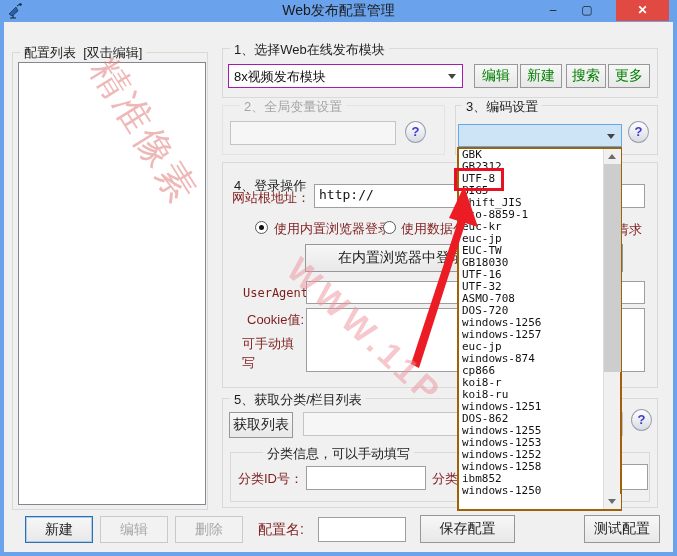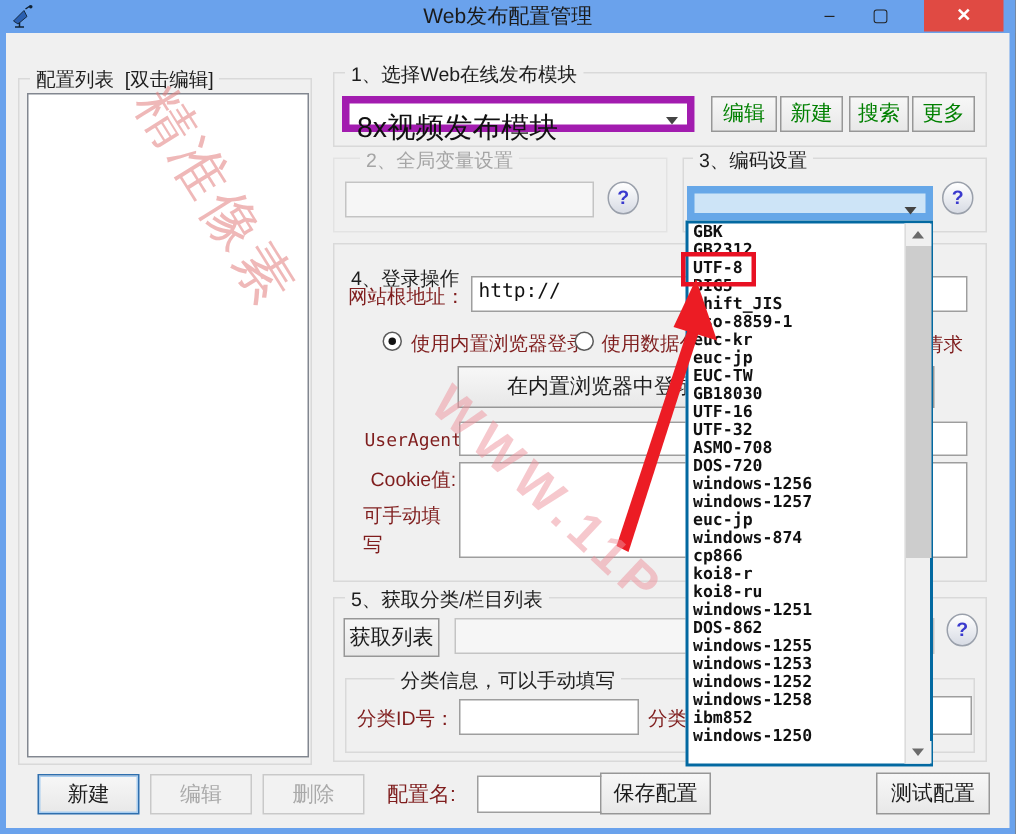--- a/index.html
+++ b/index.html
@@ -20,30 +20,30 @@
   .grouplabel.dim, .group.dim{color:#a5a5a5;border-color:#e3e3e3;}
   
   .btn{position:absolute;background:linear-gradient(#f7f7f7,#e8e8e8);border:1px solid #979797;font-size:14px;color:#1c1c1c;text-align:center;cursor:pointer;padding:0;}
   .btn.green{color:#008000;}
   .btn.disabled{color:#a9a9a9;border-color:#c9c9c9;background:#f2f2f2;}
   .btn.focusd{border:1px solid #2f6fae;box-shadow:inset 0 0 0 1px #a8cdf0;}
   .field{position:absolute;background:#fff;border:1px solid #9e9e9e;font-size:13px;color:#111;padding:2px 4px;overflow:hidden;white-space:nowrap;}
   .field.dim{background:#f6f6f6;border-color:#c4c4c4;}
   .mono{font-family:"DejaVu Sans Mono",monospace;}
   .lbl{position:absolute;font-size:13px;color:#7f1d1d;white-space:nowrap;}
-  .combo{position:absolute;background:#fff;border:5px solid #a21caf;font-size:19px;color:#111;}
+  .combo{position:absolute;background:#fff;border:1px solid #a21caf;font-size:13px;color:#111;}
   .combo .val{position:absolute;left:5px;top:3px;white-space:nowrap;}
   .chev{position:absolute;right:6px;top:9px;width:0;height:0;border-left:4px solid transparent;border-right:4px solid transparent;border-top:5px solid #444;}
   .radio{position:absolute;width:13px;height:13px;border:1px solid #5a5a5a;border-radius:50%;background:#fff;}
   .radio.on::after{content:"";position:absolute;left:3px;top:3px;width:5px;height:5px;border-radius:50%;background:#111;}
   .help{position:absolute;width:21px;height:22px;border:1px solid #9aa0ab;border-radius:50%;background:linear-gradient(#ffffff,#d7dbe4);color:#3a3ace;font-size:13px;font-weight:bold;text-align:center;line-height:20px;}
   
   #cfg-list{position:absolute;left:18px;top:62px;width:188px;height:443px;background:#fff;border:1px solid #828790;}
   
-  #droplist{position:absolute;left:457px;top:147px;width:165px;height:364px;background:#fff;border:2px solid #0369a1;z-index:20;font-weight:bold;}
+  #droplist{position:absolute;left:457px;top:147px;width:165px;height:364px;background:#fff;border:2px solid #a16207;z-index:20;}
   .enc-item{height:12px;line-height:12px;font-size:11px;font-family:"DejaVu Sans Mono",monospace;color:#111;padding-left:3px;white-space:nowrap;}
   #dl-scroll{position:absolute;right:0;top:0;width:17px;height:360px;background:#f0f0f0;border-left:1px solid #dcdcdc;}
   .sb-arrow{position:absolute;left:0;width:17px;height:15px;background:#f0f0f0;}
   .sb-arrow span{position:absolute;left:4px;width:0;height:0;border-left:4px solid transparent;border-right:4px solid transparent;}
   #sb-up span{top:5px;border-bottom:5px solid #6b6b6b;}
   #sb-down span{top:5px;border-top:5px solid #6b6b6b;}
   #sb-thumb{position:absolute;left:0;top:15px;width:17px;height:208px;background:#cdcdcd;}
   
   #utf8-box{position:absolute;border:3px solid #e81123;z-index:30;}
   #arrow-svg{position:absolute;left:0;top:0;z-index:30;pointer-events:none;}
@@ -129,21 +129,21 @@
   <div class="lbl" style="left:238px;top:470px;">分类ID号：</div>
   <div class="field" style="left:306px;top:466px;width:120px;height:24px;"></div>
   <div class="lbl" style="left:432px;top:470px;">分类名称：</div>
   <div class="field" style="left:540px;top:464px;width:108px;height:26px;"></div>
 
   <button class="btn focusd" style="left:25px;top:516px;width:68px;height:27px;">新建</button>
   <button class="btn disabled" style="left:100px;top:516px;width:68px;height:27px;">编辑</button>
   <button class="btn disabled" style="left:175px;top:516px;width:68px;height:27px;">删除</button>
   <div class="lbl" style="left:258px;top:521px;font-size:14px;">配置名:</div>
   <div class="field" style="left:318px;top:517px;width:88px;height:25px;"></div>
-  <button class="btn" style="left:400px;top:515px;width:74px;height:28px;">保存配置</button>
+  <button class="btn" style="left:420px;top:515px;width:95px;height:28px;">保存配置</button>
   <button class="btn" style="left:584px;top:515px;width:76px;height:28px;">测试配置</button>
 
   <div id="droplist">
     <div id="enc-items">
         <div class="enc-item">GBK</div>
         <div class="enc-item">GB2312</div>
         <div class="enc-item">UTF-8</div>
         <div class="enc-item">BIG5</div>
         <div class="enc-item">Shift_JIS</div>
         <div class="enc-item">iso-8859-1</div>

